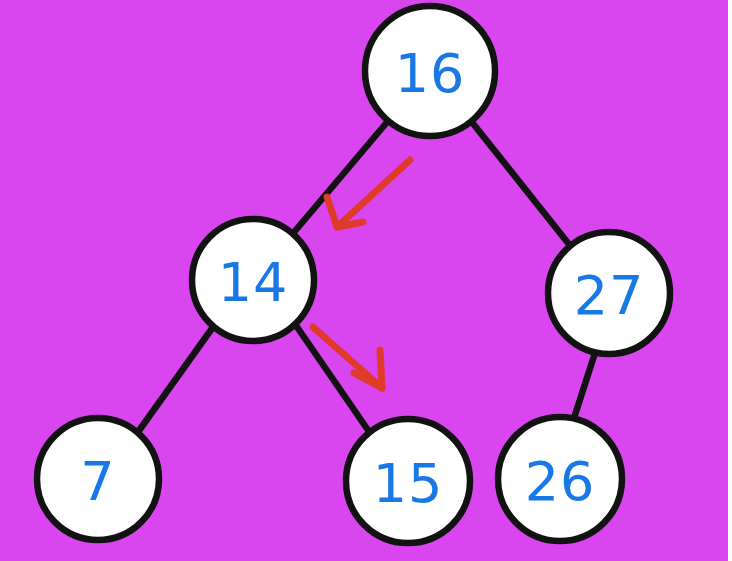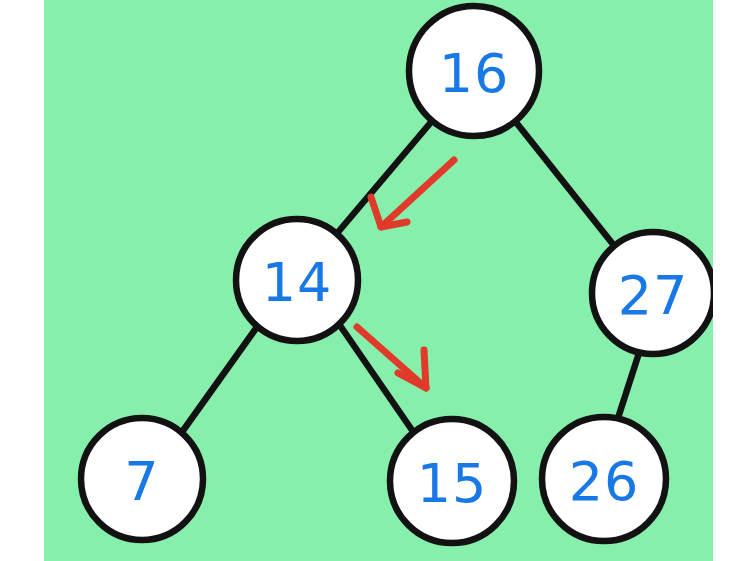--- a/index.html
+++ b/index.html
@@ -6,25 +6,24 @@
   html, body {
     margin: 0;
     padding: 0;
     background: #ffffff;
   }
   body {
     font-family: "DejaVu Sans", sans-serif;
   }
   #canvas-root {
     position: relative;
-    width: 669px;
+    width: 728px;
     height: 561px;
-    background: #86efac;
+    background: #d946ef;
     overflow: hidden;
-    margin-left: 44px;
   }
   svg#tree-svg {
     position: absolute;
     top: 0;
     left: 0;
     width: 732px;
     height: 561px;
     display: block;
   }
   .node-circle {

